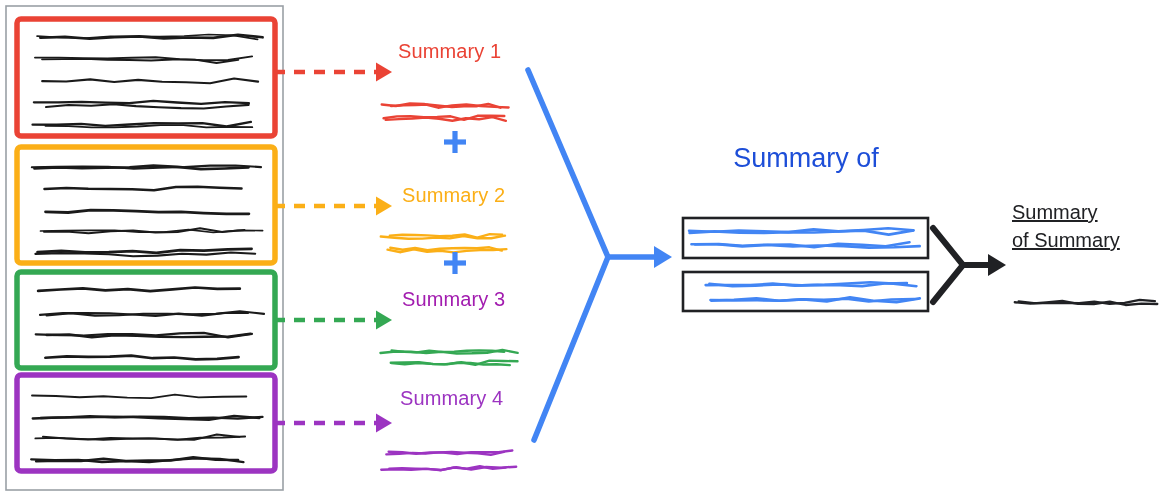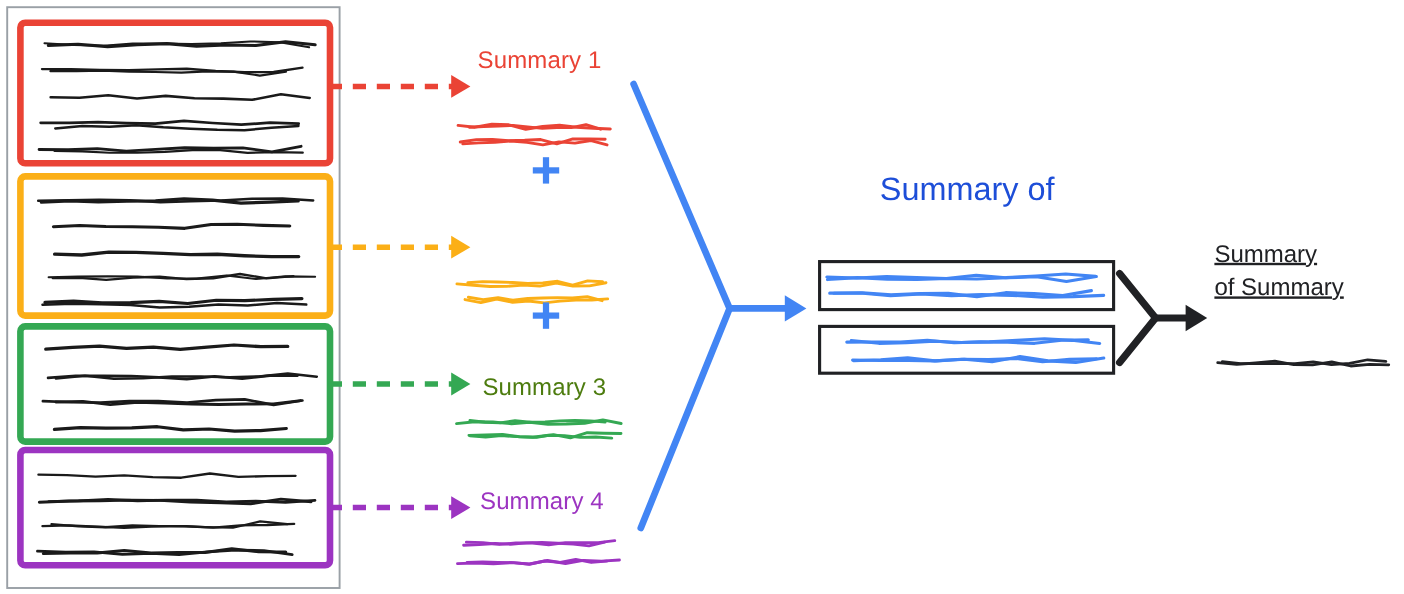--- a/index.html
+++ b/index.html
@@ -168,22 +168,23 @@
         <path d="M 933 302 L 963 265" stroke="#202124" stroke-width="6" fill="none" stroke-linecap="round"></path>
         <line x1="961" y1="265" x2="990" y2="265" stroke="#202124" stroke-width="6" stroke-linecap="butt"></line>
         <path d="M 988 254 L 1006 265 L 988 276 Z" fill="#202124"></path>
       </g>
       <g>
         <path d="M 1018.6143187489361 301.4251013804693 L 1033.8 303.1 L 1048.9 303.1 L 1064.0 303.0 L 1079.2 303.1 L 1094.3 301.6 L 1109.5 303.9 L 1124.6 302.8 L 1139.7 299.8 L 1154.9 301.1" fill="none" stroke="#202124" stroke-width="2.3" stroke-linecap="round" stroke-linejoin="round"></path>
         <path d="M 1014.7636984353885 302.23856690959076 L 1030.6 303.7 L 1046.4 302.5 L 1062.3 301.0 L 1078.1 303.9 L 1093.9 304.0 L 1109.8 301.6 L 1125.6 305.0 L 1141.4 303.7 L 1157.3 304.0" fill="none" stroke="#202124" stroke-width="2.3" stroke-linecap="round" stroke-linejoin="round"></path>
       </g>
     </svg>
 <div class="lbl sum-lbl" style="left: 398px; top: 40px; color: rgb(234, 67, 53);">Summary 1</div>
-    <div class="lbl sum-lbl" style="left: 402px; top: 312px; color: #4d7c0f;">Summary 3</div>
-    <div class="lbl sum-lbl" style="left: 400px; top: 407px; color: rgb(156, 52, 193);">Summary 4</div>
+    <div class="lbl sum-lbl" style="left: 402px; top: 184px; color: rgb(251, 175, 23);">Summary 2</div>
+    <div class="lbl sum-lbl" style="left: 402px; top: 288px; color: #a21caf;">Summary 3</div>
+    <div class="lbl sum-lbl" style="left: 400px; top: 387px; color: rgb(156, 52, 193);">Summary 4</div>
     <div class="lbl sos-lbl" style="left: 683px; top: 140px; width: 246px; white-space: normal;">
       <div>Summary of</div>
     </div>
     <div class="lbl final-lbl" style="left: 1012px; top: 198px; width: 152px; white-space: normal; color: rgb(32, 33, 36);">
       <div>Summary</div>
       <div>of Summary</div>
     </div>
   </div>
 
 </body></html>

